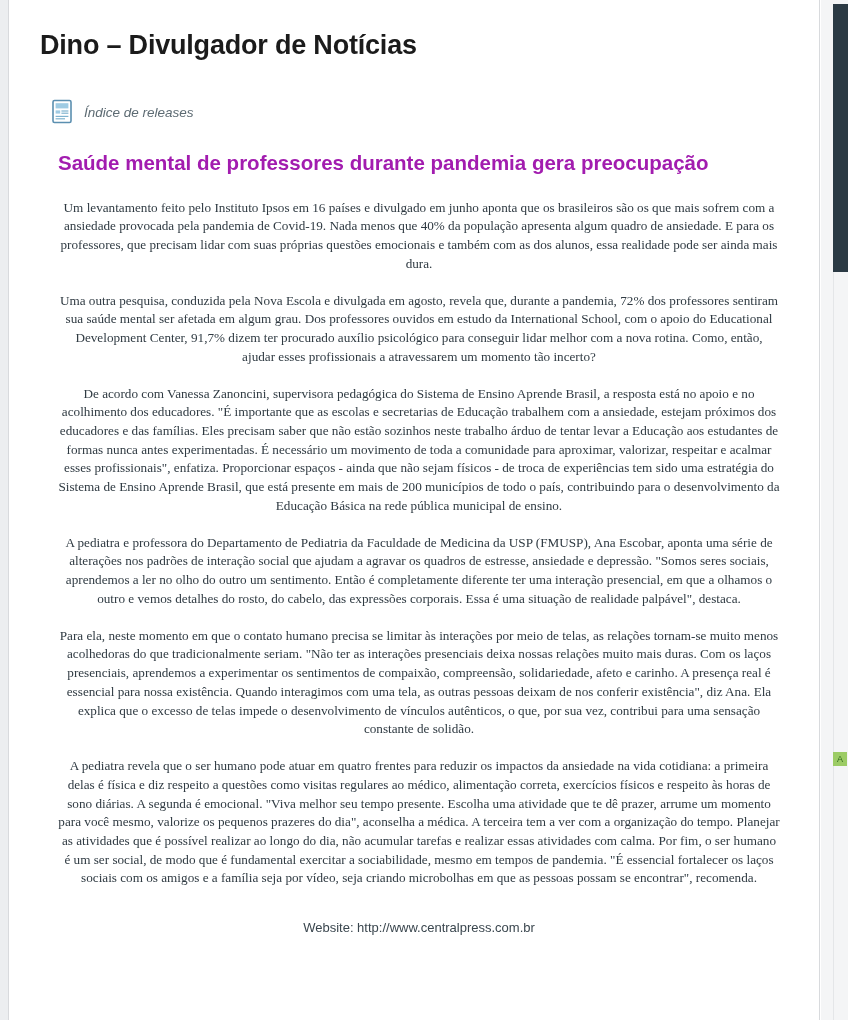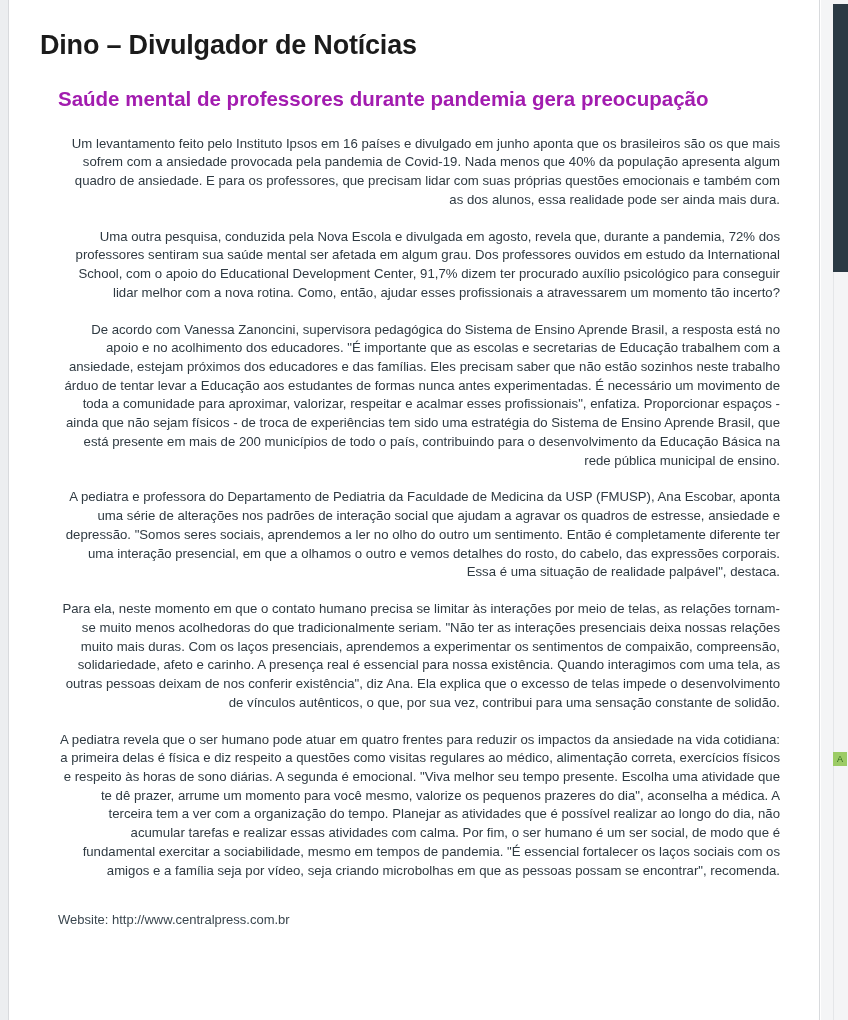--- a/index.html
+++ b/index.html
@@ -130,30 +130,31 @@
   }
 
   .body-text {
     margin: 0 40px 0 50px;
   }
   .body-text p {
     font-size: 13.2px;
     line-height: 1.42;
     color: #2f3a42;
     margin: 18px 0 0 0;
-    text-align: right;
-    font-family: Liberation Sans, sans-serif;
+    text-align: center;
+    font-family: Liberation Serif, serif;
   }
   .body-text p.first { margin-top: 22px; }
 
   .website-line {
     font-size: 13px;
     color: #3a464e;
     margin: 32px 40px 0 50px;
     font-family: "Liberation Sans", sans-serif;
+    text-align: center;
   }
   .website-line a {
     color: #3a464e;
     text-decoration: none;
   }
 </style>
 </head>
 <body>
 
 <div class="page-wrap">
@@ -162,20 +163,34 @@
   <div class="outer-frame"></div>
   <div class="right-gutter"></div>
   <div class="scroll-track-line"></div>
   <div class="scroll-thumb"></div>
   <div class="side-marker">A</div>
 
   <div class="content">
 
     <h1 class="doc-title">Dino – Divulgador de Notícias</h1>
 
+    <div class="index-row">
+      <span class="index-icon">
+        <svg width="22" height="26" viewBox="0 0 22 26" xmlns="http://www.w3.org/2000/svg">
+          <rect x="1" y="1.5" width="18" height="22" rx="1.5" fill="#ffffff" stroke="#5b8fb0" stroke-width="1.6"></rect>
+          <rect x="3.6" y="4.2" width="12.8" height="5.2" fill="#9fcbe3"></rect>
+          <rect x="3.6" y="11.4" width="4.6" height="3.2" fill="#9fcbe3"></rect>
+          <rect x="9.4" y="11.4" width="7" height="1.2" fill="#7fb3cf"></rect>
+          <rect x="9.4" y="13.6" width="7" height="1.2" fill="#7fb3cf"></rect>
+          <rect x="3.6" y="16.8" width="12.8" height="1.2" fill="#7fb3cf"></rect>
+          <rect x="3.6" y="19.2" width="9.4" height="1.2" fill="#7fb3cf"></rect>
+        </svg>
+      </span>
+      <span class="index-label">Índice de releases</span>
+    </div>
 
     <h2 class="article-title">Saúde mental de professores durante pandemia gera preocupação</h2>
 
     <div class="body-text">
       <p class="first">Um levantamento feito pelo Instituto Ipsos em 16 países e divulgado em junho aponta que os brasileiros são os que mais sofrem com a ansiedade provocada pela pandemia de Covid-19. Nada menos que 40% da população apresenta algum quadro de ansiedade. E para os professores, que precisam lidar com suas próprias questões emocionais e também com as dos alunos, essa realidade pode ser ainda mais dura.</p>
       <p>Uma outra pesquisa, conduzida pela Nova Escola e divulgada em agosto, revela que, durante a pandemia, 72% dos professores sentiram sua saúde mental ser afetada em algum grau.  Dos professores ouvidos em estudo da International School, com o apoio do Educational Development Center, 91,7% dizem ter procurado auxílio psicológico para conseguir lidar melhor com a nova rotina. Como, então, ajudar esses profissionais a atravessarem um momento tão incerto?</p>
       <p>De acordo com Vanessa Zanoncini, supervisora pedagógica do Sistema de Ensino Aprende Brasil, a resposta está no apoio e no acolhimento dos educadores. "É importante que as escolas e secretarias de Educação trabalhem com a ansiedade, estejam próximos dos educadores e das famílias. Eles precisam saber que não estão sozinhos neste trabalho árduo de tentar levar a Educação aos estudantes de formas nunca antes experimentadas. É necessário um movimento de toda a comunidade para aproximar, valorizar, respeitar e acalmar esses profissionais", enfatiza. Proporcionar espaços - ainda que não sejam físicos - de troca de experiências tem sido uma estratégia do Sistema de Ensino Aprende Brasil, que está presente em mais de 200 municípios de todo o país, contribuindo para o desenvolvimento da Educação Básica na rede pública municipal de ensino.</p>
       <p>A pediatra e professora do Departamento de Pediatria da Faculdade de Medicina da USP (FMUSP), Ana Escobar, aponta uma série de alterações nos padrões de interação social que ajudam a agravar os quadros de estresse, ansiedade e depressão. "Somos seres sociais, aprendemos a ler no olho do outro um sentimento. Então é completamente diferente ter uma interação presencial, em que a olhamos o outro e vemos detalhes do rosto, do cabelo, das expressões corporais. Essa é uma situação de realidade palpável", destaca.</p>
       <p>Para ela, neste momento em que o contato humano precisa se limitar às interações por meio de telas, as relações tornam-se muito menos acolhedoras do que tradicionalmente seriam. "Não ter as interações presenciais deixa nossas relações muito mais duras. Com os laços presenciais, aprendemos a experimentar os sentimentos de compaixão, compreensão, solidariedade, afeto e carinho. A presença real é essencial para nossa existência. Quando interagimos com uma tela, as outras pessoas deixam de nos conferir existência", diz Ana. Ela explica que o excesso de telas impede o desenvolvimento de vínculos autênticos, o que, por sua vez, contribui para uma sensação constante de solidão.</p>
       <p>A pediatra revela que o ser humano pode atuar em quatro frentes para reduzir os impactos da ansiedade na vida cotidiana: a primeira delas é física e diz respeito a questões como visitas regulares ao médico, alimentação correta, exercícios físicos e respeito às horas de sono diárias. A segunda é emocional. "Viva melhor seu tempo presente. Escolha uma atividade que te dê prazer, arrume um momento para você mesmo, valorize os pequenos prazeres do dia", aconselha a médica. A terceira tem a ver com a organização do tempo. Planejar as atividades que é possível realizar ao longo do dia, não acumular tarefas e realizar essas atividades com calma. Por fim, o ser humano é um ser social, de modo que é fundamental exercitar a sociabilidade, mesmo em tempos de pandemia. "É essencial fortalecer os laços sociais com os amigos e a família seja por vídeo, seja criando microbolhas em que as pessoas possam se encontrar", recomenda.</p>

